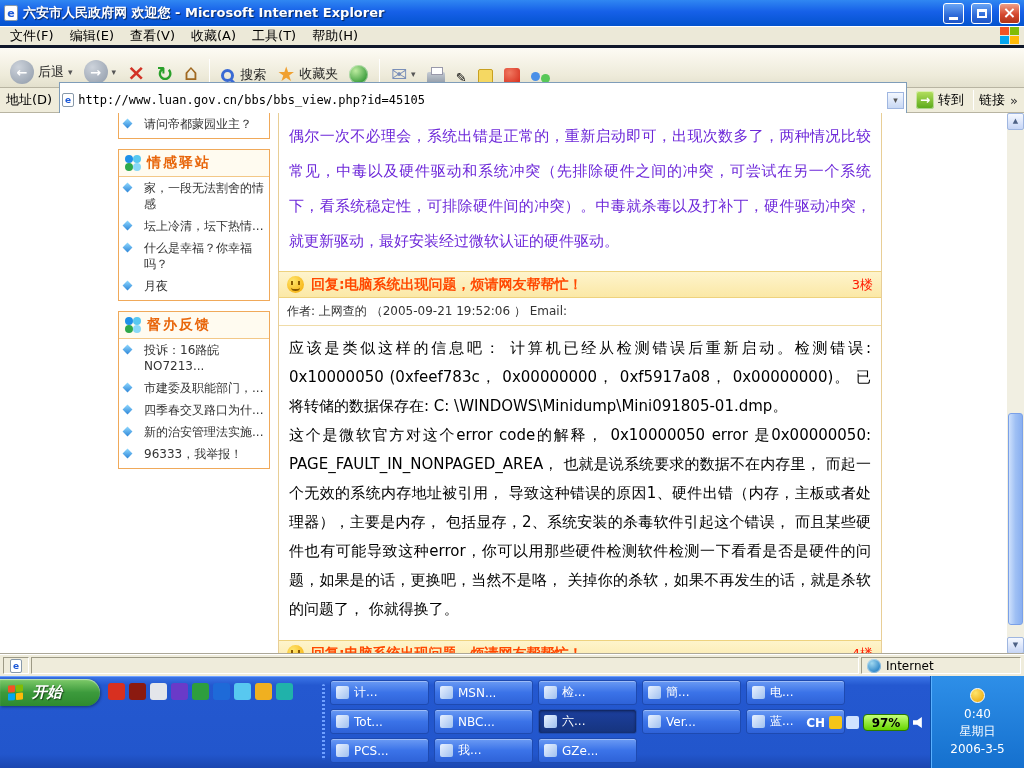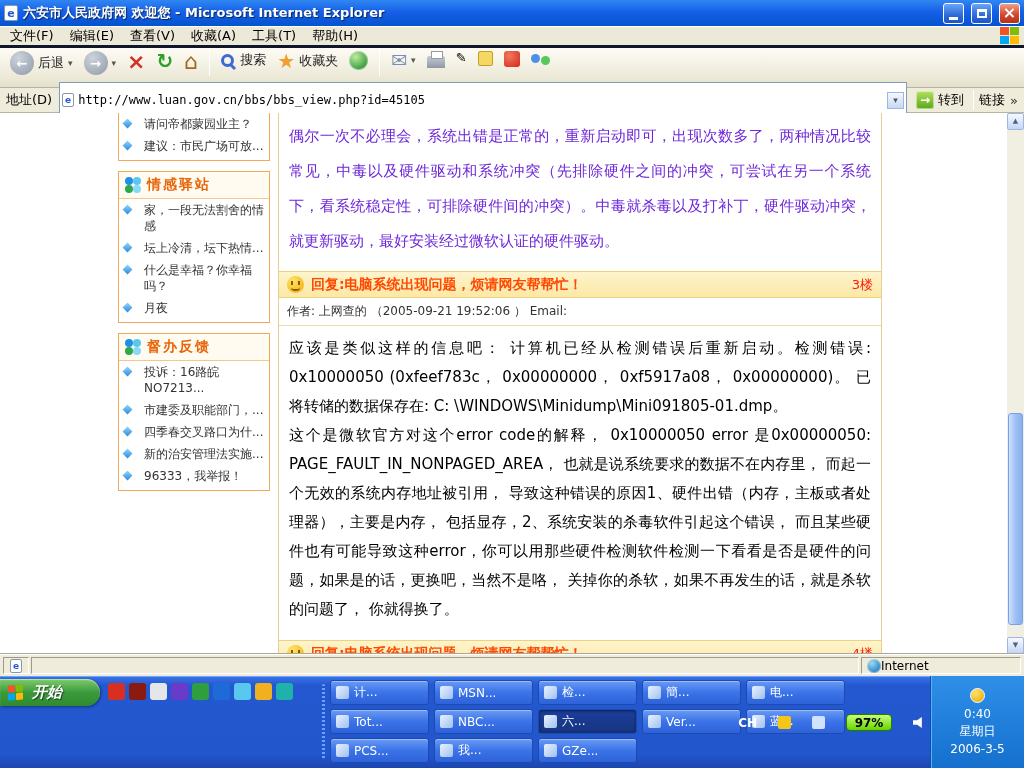--- a/index.html
+++ b/index.html
@@ -34,21 +34,21 @@
 
   
   .menubar{top:27px;height:22px;background:#ECE9D8;border-bottom:4px solid #0f172a;display:flex;align-items:center;padding:0 2px;color:#000}
   .menu-item{padding:2px 8px;cursor:default}
   .win-logo{width:20px;height:18px;display:grid;grid-template-columns:9px 9px;grid-template-rows:8px 8px;gap:1px;margin-right:2px}
   .win-logo b{display:block}
   .win-logo b:nth-child(1){background:#F35325}.win-logo b:nth-child(2){background:#81BC06}
   .win-logo b:nth-child(3){background:#05A6F0}.win-logo b:nth-child(4){background:#FFBA08}
 
   
-  .toolbar{top:48px;height:40px;background:linear-gradient(180deg,#FDFBF4,#EEEBDA 70%,#E3E0CD);border-bottom:1px solid #B8B4A2;display:flex;align-items:flex-start;padding:0 6px;gap:3px}
+  .toolbar{top:48px;height:40px;background:linear-gradient(180deg,#FDFBF4,#EEEBDA 70%,#E3E0CD);border-bottom:1px solid #B8B4A2;display:flex;align-items:flex-end;padding:0 6px;gap:3px}
   .tbtn{display:flex;align-items:center;gap:4px;padding:3px 4px;border-radius:3px}
   .tlabel{font-size:13px;color:#222}
   .navcircle{width:24px;height:24px;border-radius:50%;background:radial-gradient(circle at 35% 30%,#CDD3DB,#8E99A8);display:flex;align-items:center;justify-content:center;color:#fff;font-weight:bold;font-size:13px}
   .i-dd{font-size:9px;color:#555}
   .stop{color:#D23226;font-size:22px;font-weight:bold}
   .ref{color:#2AA02A;font-size:20px;font-weight:bold}
   .home{color:#A06820;font-size:22px}
   .mag{width:13px;height:13px;border:3px solid #3A6AD4;border-radius:50%;position:relative;margin-right:2px}
   .mag::after{content:"";position:absolute;width:7px;height:3px;background:#3A6AD4;bottom:-4px;right:-5px;transform:rotate(45deg)}
   .star{color:#F0A030;font-size:20px}
@@ -104,21 +104,21 @@
   .rtitle{color:#FF4800;font-weight:bold;font-size:14px;flex:1;white-space:nowrap;overflow:hidden}
   .rfloor{color:#FF1A00;font-weight:normal;font-size:13px}
   .smiley{width:17px;height:17px;border-radius:50%;background:radial-gradient(circle at 35% 30%,#FFE56B,#F5A800);position:relative;flex:none}
   .smiley::before{content:"";position:absolute;top:5px;left:4px;width:2px;height:4px;background:#8A5A00;box-shadow:7px 0 0 #8A5A00}
   .smiley::after{content:"";position:absolute;left:4px;bottom:2px;width:9px;height:5px;border-bottom:2px solid #8A5A00;border-radius:50%}
   .rauthor{padding:5px 8px;font-size:12px;color:#333;border-bottom:1px solid #F0DCA8}
   .rbody{padding:8px 10px 16px;font-size:15px;line-height:29px;color:#000;text-align:justify}
 
   
   .statusbar{top:654px;height:22px;background:#EFECDB;border-top:1px solid #fff;box-shadow:0 -1px 0 #ACA899;display:flex;align-items:center;gap:2px;padding:0 3px}
-  .spanel{height:17px;display:flex;align-items:center;border:1px solid;border-color:#9D9A86 #FFF #FFF #9D9A86;padding:0 5px;font-size:12px;color:#000}
+  .spanel{height:17px;display:flex;align-items:center;gap:5px;border:1px solid;border-color:#9D9A86 #FFF #FFF #9D9A86;padding:0 5px;font-size:12px;color:#000}
   .spanel.sicon{width:26px;justify-content:center}
   .spanel.sflex{flex:1}
   .spanel.szone{width:160px}
 
   
   .taskbar{top:676px;height:92px;background:linear-gradient(180deg,#3C77E8 0%,#2458D0 10%,#2256CC 85%,#1B46B0 100%);box-shadow:inset 0 1px 0 #6FA0FF}
   .startbtn{position:absolute;left:0;top:3px;height:27px;width:100px;background:linear-gradient(180deg,#7FCB6A,#3C9A3C 50%,#2E8A2E);border-radius:0 14px 14px 0;display:flex;align-items:center;gap:7px;padding:0 16px 0 8px;color:#fff;font-weight:bold;font-style:italic;font-size:15px;text-shadow:1px 1px 1px rgba(0,0,0,.55);box-shadow:inset 0 1px 1px rgba(255,255,255,.5),1px 1px 3px rgba(0,0,0,.4)}
   .winflag{width:17px;height:16px;display:grid;grid-template-columns:7px 7px;grid-template-rows:7px 7px;gap:1px;transform:skewY(-4deg)}
   .winflag b{display:block;border-radius:1px}
   .winflag b:nth-child(1){background:#F35325}.winflag b:nth-child(2){background:#81BC06}
@@ -128,21 +128,21 @@
   .ql:nth-child(1){background:#D83020}.ql:nth-child(2){background:#8B1A10}
   .ql:nth-child(3){background:#E4E6EA}.ql:nth-child(4){background:#6A3AC8}
   .ql:nth-child(5){background:#2E9E3E}.ql:nth-child(6){background:#1E6AD8}
   .ql:nth-child(7){background:#58C8F0}.ql:nth-child(8){background:#F0B020}
   .ql:nth-child(9){background:#20B2AA}
   .grip{position:absolute;left:322px;top:8px;width:3px;height:76px;background:repeating-linear-gradient(180deg,#6FA0FF 0 2px,#2256CC 2px 4px);border-radius:2px}
   .tasks{position:absolute;left:330px;top:4px;display:grid;grid-template-columns:repeat(5,99px);grid-auto-rows:25px;gap:4px 5px}
   .tbtn2{display:flex;align-items:center;gap:5px;padding:0 5px;border:1px solid #1E4AB0;border-radius:3px;background:linear-gradient(180deg,#6B9BF4,#3B73E8 50%,#2E62D8);color:#fff;font-size:12px;white-space:nowrap;overflow:hidden;box-shadow:inset 0 1px 0 rgba(255,255,255,.35);font-family:"DejaVu Sans",sans-serif;cursor:default}
   .tbtn2.active{background:linear-gradient(180deg,#1C3F9E,#16347E);box-shadow:inset 0 1px 3px rgba(0,0,0,.55)}
   .tb-ico{width:13px;height:13px;border-radius:2px;background:linear-gradient(135deg,#EAF2FF,#9FC0F0);flex:none}
-  .tray{position:absolute;right:98px;top:34px;height:25px;display:flex;align-items:center;gap:21px;color:#fff;font-size:12px}
+  .tray{position:absolute;right:98px;top:34px;height:25px;display:flex;align-items:center;gap:4px;color:#fff;font-size:12px}
   .tray-lang{font-weight:bold}
   .tray-ico{width:13px;height:13px;border-radius:2px}
   .tray-ico.y{background:#F5C518}.tray-ico.b{background:#CFE2FF}
   .battery{width:46px;height:17px;border-radius:4px;background:linear-gradient(180deg,#C4FF7A,#66D500);border:1px solid #2A7A00;display:flex;align-items:center;justify-content:center;color:#000;font-weight:bold;font-size:12px}
   .speaker{width:13px;height:12px;background:#fff;clip-path:polygon(0 32%,32% 32%,68% 5%,68% 95%,32% 68%,0 68%)}
   .clockpanel{position:absolute;right:0;top:0;width:94px;height:92px;background:linear-gradient(180deg,#2E8FE8,#1570CE);border-left:1px solid #0A4FA8;box-shadow:inset 1px 0 0 #5AB0FF;color:#fff;display:flex;flex-direction:column;align-items:center;justify-content:center;gap:2px;font-size:12px}
   .clock-ico{width:15px;height:15px;border-radius:50%;background:radial-gradient(circle at 35% 30%,#FFE56B,#E8A000);border:1px solid #fff;margin-bottom:2px}
 </style>
 </head>
 <body>
@@ -257,24 +257,20 @@
 
 <div class="band content">
   <div class="page">
 
     <div class="sidebar">
       <div class="sbox cut">
         <div class="sitem">
             <b class="bullet"></b>
             <span>请问帝都蒙园业主？</span>
           </div>
-        <div class="sitem">
-            <b class="bullet"></b>
-            <span>建议：市民广场可放...</span>
-          </div>
       </div>
 
       <div class="sbox">
         <div class="shead">
           <span class="pin">
               <b></b>
               <b></b>
               <b></b>
               <b></b>
             </span>

